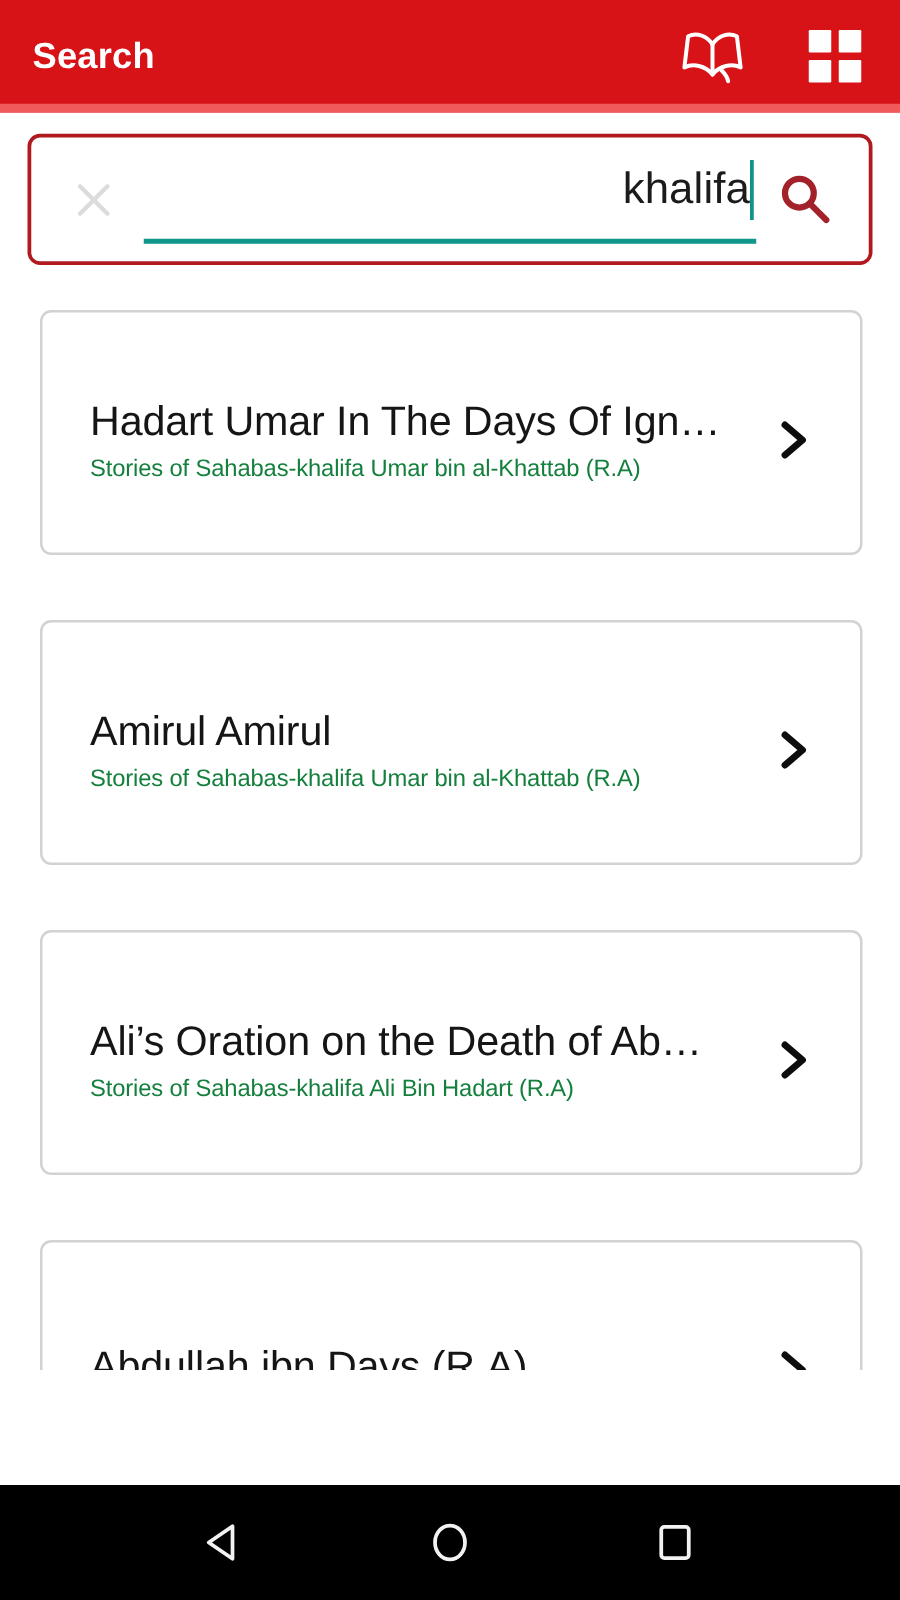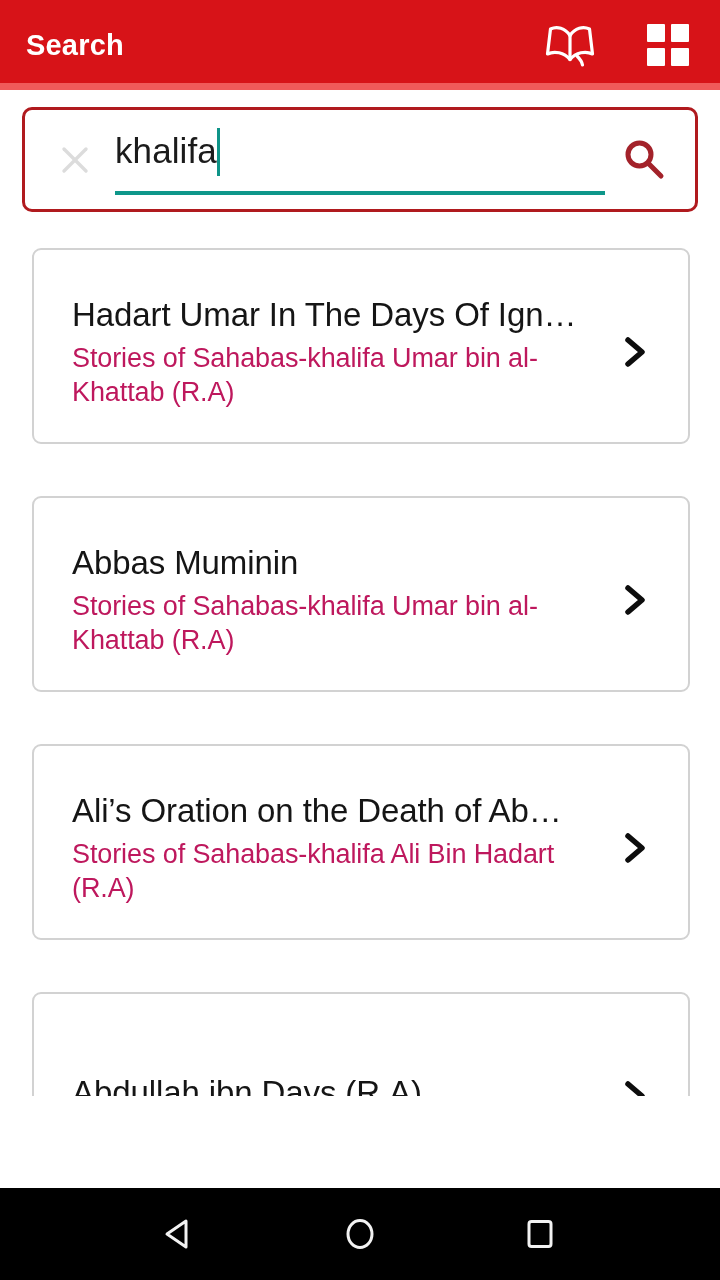--- a/index.html
+++ b/index.html
@@ -75,21 +75,21 @@
     flex:0 0 auto;
     display:flex; align-items:center; justify-content:center;
     cursor:pointer;
   }
   .clear-icon svg { display:block; }
   .field {
     position:relative;
     flex:1 1 auto;
     margin:0 12px 0 20px;
     height:70px;
-    display:flex; align-items:flex-start;
+    display:flex; align-items:flex-start;justify-content:flex-end;
   }
   .field-text {
     font-size:35px;
     color:#1b1b1b;
     line-height:52px;
     white-space:nowrap;
     letter-spacing:0.1px;
   }
   .caret {
     width:3px; height:48px;
@@ -131,22 +131,22 @@
   .card-title {
     font-size:33px;
     color:#151515;
     line-height:1.25;
     white-space:nowrap;
     overflow:hidden;
     letter-spacing:-0.1px;
     margin-bottom:7px;
   }
   .card-sub {
-    font-size:27px;
-    color:#be185d;
+    font-size:19px;
+    color:#15803d;
     line-height:1.25;
     letter-spacing:-0.1px;
   }
   .chevron {
     flex:0 0 auto;
     width:46px; height:46px;
     margin-left:14px;
     display:flex; align-items:center; justify-content:center;
     cursor:pointer;
   }
@@ -243,21 +243,21 @@
       </div>
       <div class="chevron">
         <svg width="30" height="40" viewBox="0 0 30 40" aria-hidden="true">
           <polyline points="8,8 22,20 8,32" fill="none" stroke="#0d0d0d" stroke-width="5.5" stroke-linecap="round" stroke-linejoin="round"></polyline>
         </svg>
       </div>
     </div>
 
     <div class="card">
       <div class="card-body">
-        <div class="card-title">Abbas Muminin</div>
+        <div class="card-title">Amirul Amirul</div>
         <div class="card-sub">Stories of Sahabas-khalifa Umar bin al-Khattab (R.A)</div>
       </div>
       <div class="chevron">
         <svg width="30" height="40" viewBox="0 0 30 40" aria-hidden="true">
           <polyline points="8,8 22,20 8,32" fill="none" stroke="#0d0d0d" stroke-width="5.5" stroke-linecap="round" stroke-linejoin="round"></polyline>
         </svg>
       </div>
     </div>
 
     <div class="card">

